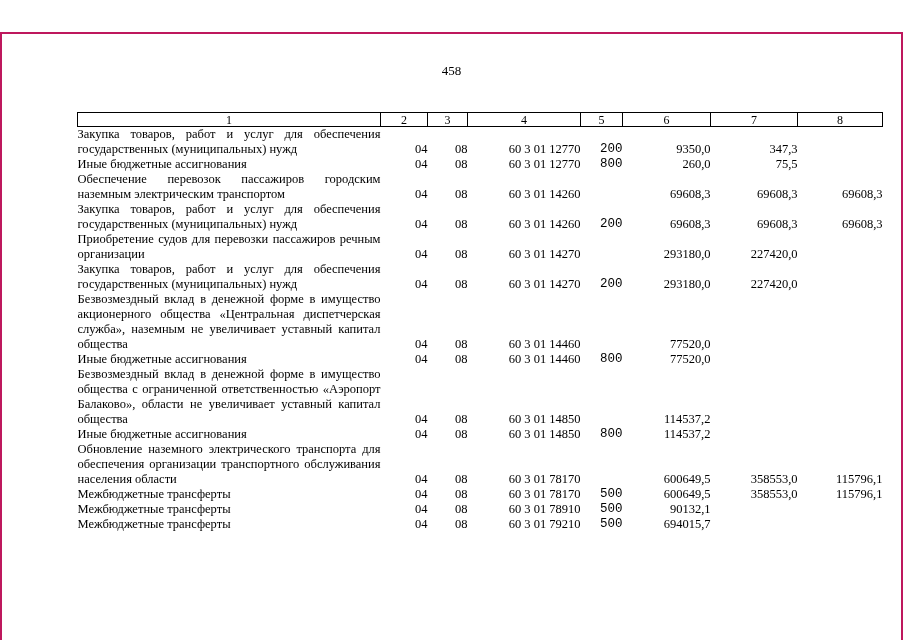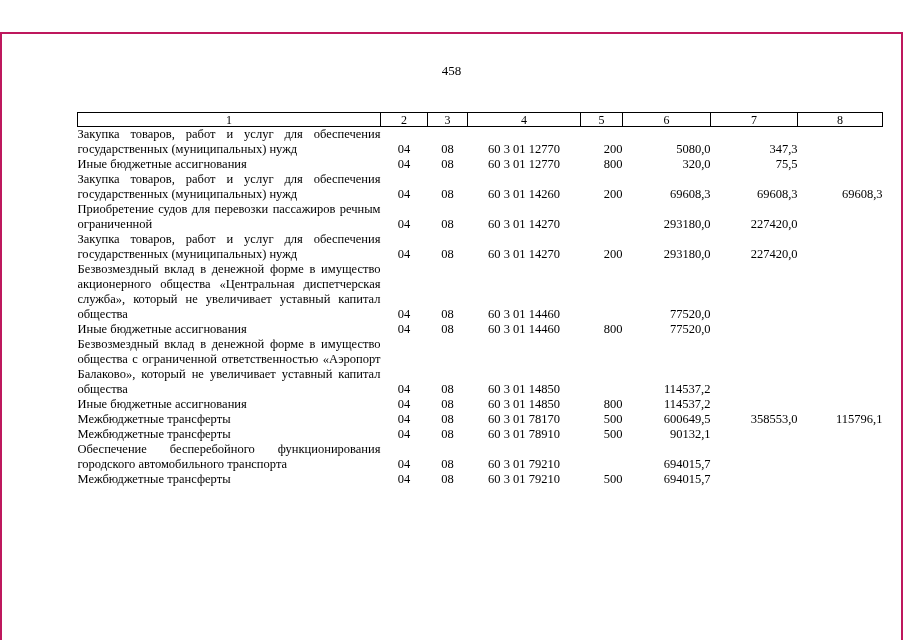--- a/index.html
+++ b/index.html
@@ -51,25 +51,26 @@
   table.budget tbody td {
     padding: 0;
     vertical-align: bottom;
     overflow: hidden;
   }
   td.c1 {
     text-align: justify;
     padding: 0 2px 0 7px;
   }
   td.c2, td.c3, td.c4 {
-    text-align: center;
+    text-align: right;
   }
   td.c5 {
     text-align: right;
     padding-right: 2px;
+    font-family: Liberation Mono, monospace;
   }
   td.c6, td.c7, td.c8 {
     text-align: right;
     padding-right: 3px;
   }
 </style>
 </head>
 <body>
 
 <div class="page">
@@ -98,103 +99,123 @@
         <th>8</th>
       </tr>
     </thead>
     <tbody>
         <tr>
           <td class="c1">Закупка товаров, работ и услуг для обеспечения государственных (муниципальных) нужд</td>
           <td class="c2">04</td>
           <td class="c3">08</td>
           <td class="c4">60 3 01 12770</td>
           <td class="c5">200</td>
-          <td class="c6">5080,0</td>
+          <td class="c6">9350,0</td>
           <td class="c7">347,3</td>
           <td class="c8"></td>
         </tr>
         <tr>
           <td class="c1">Иные бюджетные ассигнования</td>
           <td class="c2">04</td>
           <td class="c3">08</td>
           <td class="c4">60 3 01 12770</td>
           <td class="c5">800</td>
-          <td class="c6">320,0</td>
+          <td class="c6">260,0</td>
           <td class="c7">75,5</td>
           <td class="c8"></td>
+        </tr>
+        <tr>
+          <td class="c1">Обеспечение перевозок пассажиров городским наземным электрическим транспортом</td>
+          <td class="c2">04</td>
+          <td class="c3">08</td>
+          <td class="c4">60 3 01 14260</td>
+          <td class="c5"></td>
+          <td class="c6">69608,3</td>
+          <td class="c7">69608,3</td>
+          <td class="c8">69608,3</td>
         </tr>
         <tr>
           <td class="c1">Закупка товаров, работ и услуг для обеспечения государственных (муниципальных) нужд</td>
           <td class="c2">04</td>
           <td class="c3">08</td>
           <td class="c4">60 3 01 14260</td>
           <td class="c5">200</td>
           <td class="c6">69608,3</td>
           <td class="c7">69608,3</td>
           <td class="c8">69608,3</td>
         </tr>
         <tr>
-          <td class="c1">Приобретение судов для перевозки пассажиров речным ограниченной</td>
+          <td class="c1">Приобретение судов для перевозки пассажиров речным организации</td>
           <td class="c2">04</td>
           <td class="c3">08</td>
           <td class="c4">60 3 01 14270</td>
           <td class="c5"></td>
           <td class="c6">293180,0</td>
           <td class="c7">227420,0</td>
           <td class="c8"></td>
         </tr>
         <tr>
           <td class="c1">Закупка товаров, работ и услуг для обеспечения государственных (муниципальных) нужд</td>
           <td class="c2">04</td>
           <td class="c3">08</td>
           <td class="c4">60 3 01 14270</td>
           <td class="c5">200</td>
           <td class="c6">293180,0</td>
           <td class="c7">227420,0</td>
           <td class="c8"></td>
         </tr>
         <tr>
-          <td class="c1">Безвозмездный вклад в денежной форме в имущество акционерного общества «Центральная диспетчерская служба», который не увеличивает уставный капитал общества</td>
+          <td class="c1">Безвозмездный вклад в денежной форме в имущество акционерного общества «Центральная диспетчерская служба», наземным не увеличивает уставный капитал общества</td>
           <td class="c2">04</td>
           <td class="c3">08</td>
           <td class="c4">60 3 01 14460</td>
           <td class="c5"></td>
           <td class="c6">77520,0</td>
           <td class="c7"></td>
           <td class="c8"></td>
         </tr>
         <tr>
           <td class="c1">Иные бюджетные ассигнования</td>
           <td class="c2">04</td>
           <td class="c3">08</td>
           <td class="c4">60 3 01 14460</td>
           <td class="c5">800</td>
           <td class="c6">77520,0</td>
           <td class="c7"></td>
           <td class="c8"></td>
         </tr>
         <tr>
-          <td class="c1">Безвозмездный вклад в денежной форме в имущество общества с ограниченной ответственностью «Аэропорт Балаково», который не увеличивает уставный капитал общества</td>
+          <td class="c1">Безвозмездный вклад в денежной форме в имущество общества с ограниченной ответственностью «Аэропорт Балаково», области не увеличивает уставный капитал общества</td>
           <td class="c2">04</td>
           <td class="c3">08</td>
           <td class="c4">60 3 01 14850</td>
           <td class="c5"></td>
           <td class="c6">114537,2</td>
           <td class="c7"></td>
           <td class="c8"></td>
         </tr>
         <tr>
           <td class="c1">Иные бюджетные ассигнования</td>
           <td class="c2">04</td>
           <td class="c3">08</td>
           <td class="c4">60 3 01 14850</td>
           <td class="c5">800</td>
           <td class="c6">114537,2</td>
           <td class="c7"></td>
           <td class="c8"></td>
+        </tr>
+        <tr>
+          <td class="c1">Обновление наземного электрического транспорта для обеспечения организации транспортного обслуживания населения области</td>
+          <td class="c2">04</td>
+          <td class="c3">08</td>
+          <td class="c4">60 3 01 78170</td>
+          <td class="c5"></td>
+          <td class="c6">600649,5</td>
+          <td class="c7">358553,0</td>
+          <td class="c8">115796,1</td>
         </tr>
         <tr>
           <td class="c1">Межбюджетные трансферты</td>
           <td class="c2">04</td>
           <td class="c3">08</td>
           <td class="c4">60 3 01 78170</td>
           <td class="c5">500</td>
           <td class="c6">600649,5</td>
           <td class="c7">358553,0</td>
           <td class="c8">115796,1</td>
@@ -203,30 +224,20 @@
           <td class="c1">Межбюджетные трансферты</td>
           <td class="c2">04</td>
           <td class="c3">08</td>
           <td class="c4">60 3 01 78910</td>
           <td class="c5">500</td>
           <td class="c6">90132,1</td>
           <td class="c7"></td>
           <td class="c8"></td>
         </tr>
         <tr>
-          <td class="c1">Обеспечение бесперебойного функционирования городского автомобильного транспорта</td>
-          <td class="c2">04</td>
-          <td class="c3">08</td>
-          <td class="c4">60 3 01 79210</td>
-          <td class="c5"></td>
-          <td class="c6">694015,7</td>
-          <td class="c7"></td>
-          <td class="c8"></td>
-        </tr>
-        <tr>
           <td class="c1">Межбюджетные трансферты</td>
           <td class="c2">04</td>
           <td class="c3">08</td>
           <td class="c4">60 3 01 79210</td>
           <td class="c5">500</td>
           <td class="c6">694015,7</td>
           <td class="c7"></td>
           <td class="c8"></td>
         </tr>
       </tbody>

